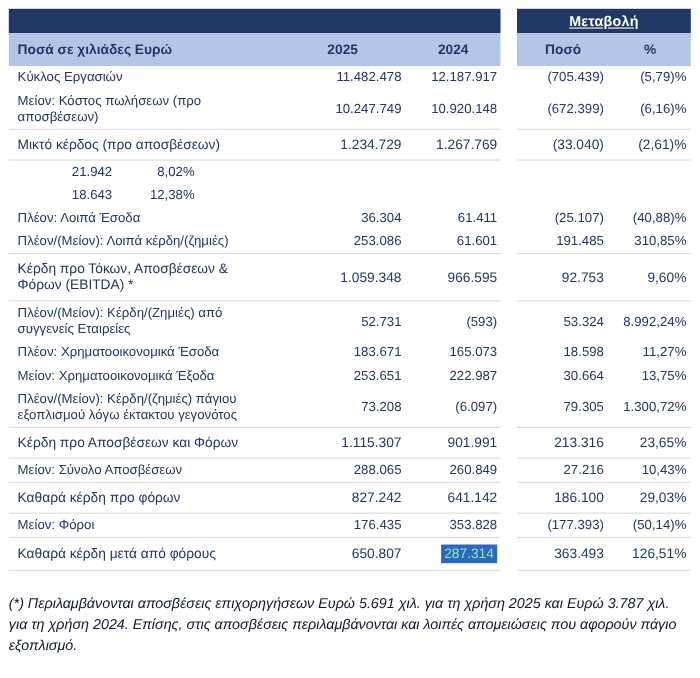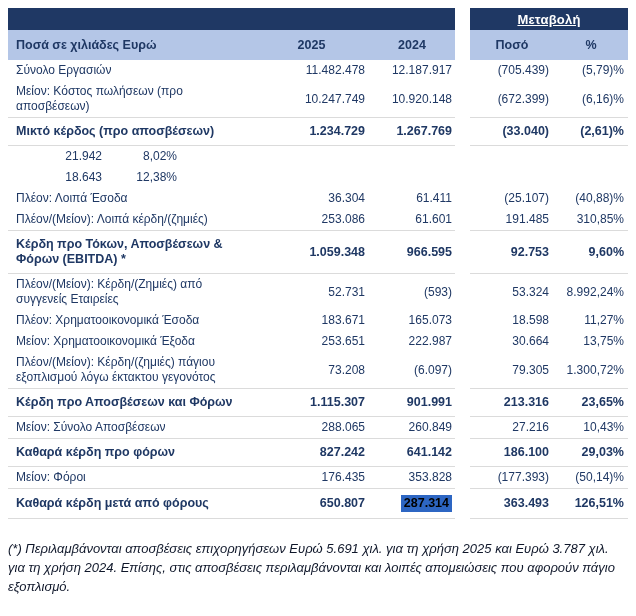--- a/index.html
+++ b/index.html
@@ -37,30 +37,30 @@
   }
 
   
   .band .lgroup, .band .rgroup {
     background: #B4C6E7; height: 30px; padding: 0; font-weight: bold;
   }
   .band .cell { font-size: 12.5px; }
   .band .hdr { justify-content: center; padding-right: 0; }
 
   
-  .strong { font-weight: bold; }
+  .strong { font-weight: normal; }
   .strong .cell { font-size: 12.5px; }
   .strong .lgroup, .strong .rgroup {
     padding: 6px 0;
     border-top: 1px solid #DBDBDB;
     border-bottom: 1px solid #DBDBDB;
   }
 
   .selected {
-    background: #2D66C3; color: #000000; padding: 1px 3px;
+    background: #2D66C3; color: #86efac; padding: 1px 3px;
   }
 
   .footnote {
     margin-top: 20px; width: 620px;
     font-size: 13px; line-height: 19px;
     color: #0f172a;
     font-style: italic;
   }
 </style>
 </head>
@@ -85,21 +85,21 @@
     <div class="gapcol"></div>
     <div class="rgroup">
       <div class="cell num amt hdr">Ποσό</div>
       <div class="cell num pct hdr">%</div>
     </div>
   </div>
 
   <div>
       <div class="row">
     <div class="lgroup">
-      <div class="cell label">Σύνολο Εργασιών</div>
+      <div class="cell label">Κύκλος Εργασιών</div>
       <div class="cell num v2025">
         <span>11.482.478</span>
       </div>
       <div class="cell num v2024">
         <span>12.187.917</span>
       </div>
     </div>
     <div class="gapcol"></div>
     <div class="rgroup">
       <div class="cell num amt">

